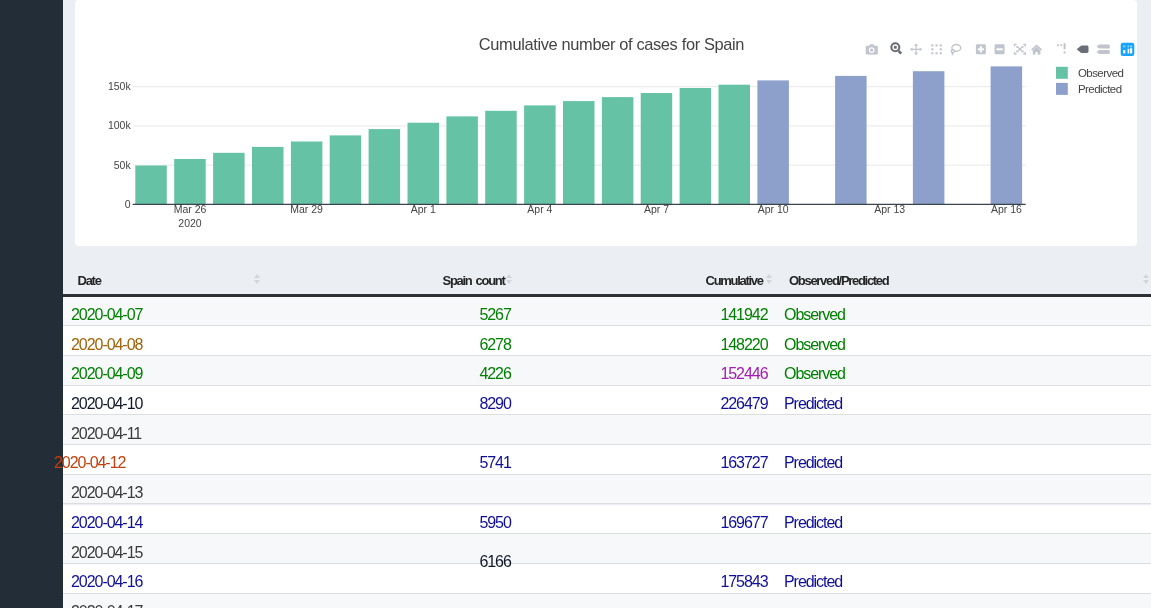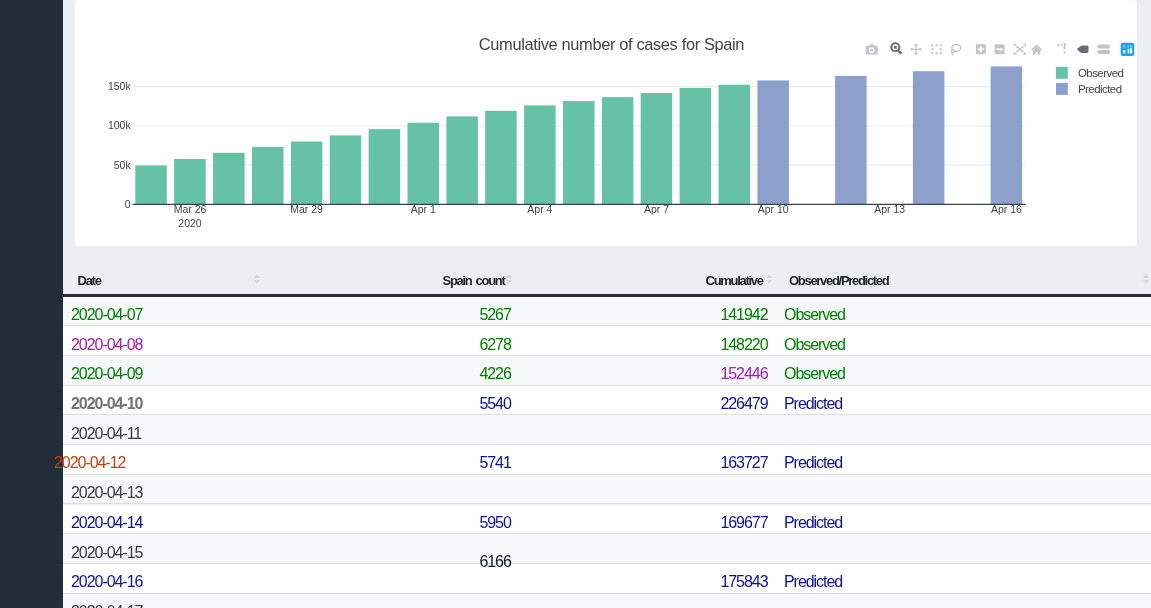--- a/index.html
+++ b/index.html
@@ -141,32 +141,32 @@
 <div style="position:absolute;left:1142.7px;top:274.0px;width:0;height:0;border-left:3.8px solid transparent;border-right:3.8px solid transparent;border-bottom:4.8px solid #d2d6dc;"></div>
 <div style="position:absolute;left:1142.7px;top:280.2px;width:0;height:0;border-left:3.8px solid transparent;border-right:3.8px solid transparent;border-top:4.8px solid #d2d6dc;"></div>
 <div style="position:absolute;left:63px;top:294.3px;width:1088px;height:2.3px;background:#2c3036;"></div>
 
 <div style="position:absolute;left:63px;top:296.6px;width:1088px;height:29.70px;background:#f7f8f9;border-bottom:1px solid #dcdee1;box-sizing:border-box;"></div>
 <div class="ct" style="left:71px;top:305.9px;color:#008000;">2020-04-07</div>
 <div class="ct r" style="left:380px;width:130.8px;top:305.9px;color:#008000;">5267</div>
 <div class="ct r" style="left:637px;width:130.5px;top:305.9px;color:#008000;">141942</div>
 <div class="ct" style="left:784px;top:305.9px;color:#008000;">Observed</div>
 <div style="position:absolute;left:63px;top:326.3px;width:1088px;height:29.70px;background:#ffffff;border-bottom:1px solid #dcdee1;box-sizing:border-box;"></div>
-<div class="ct" style="left:71px;top:335.6px;color:#a21caf;">2020-04-08</div>
+<div class="ct" style="left:71px;top:335.6px;color:#a16207;">2020-04-08</div>
 <div class="ct r" style="left:380px;width:130.8px;top:335.6px;color:#008000;">6278</div>
 <div class="ct r" style="left:637px;width:130.5px;top:335.6px;color:#008000;">148220</div>
 <div class="ct" style="left:784px;top:335.6px;color:#008000;">Observed</div>
 <div style="position:absolute;left:63px;top:356.0px;width:1088px;height:29.70px;background:#f7f8f9;border-bottom:1px solid #dcdee1;box-sizing:border-box;"></div>
 <div class="ct" style="left:71px;top:365.3px;color:#008000;">2020-04-09</div>
 <div class="ct r" style="left:380px;width:130.8px;top:365.3px;color:#008000;">4226</div>
 <div class="ct r" style="left:637px;width:130.5px;top:365.3px;color:#a21caf;">152446</div>
 <div class="ct" style="left:784px;top:365.3px;color:#008000;">Observed</div>
 <div style="position:absolute;left:63px;top:385.7px;width:1088px;height:29.70px;background:#ffffff;border-bottom:1px solid #dcdee1;box-sizing:border-box;"></div>
-<div class="ct" style="left:71px;top:395.0px;color:#737373;font-weight:bold;">2020-04-10</div>
-<div class="ct r" style="left:380px;width:130.8px;top:395.0px;color:#0f0f99;">5540</div>
+<div class="ct" style="left:71px;top:395.0px;color:#0f172a;">2020-04-10</div>
+<div class="ct r" style="left:380px;width:130.8px;top:395.0px;color:#0f0f99;">8290</div>
 <div class="ct r" style="left:637px;width:130.5px;top:395.0px;color:#0f0f99;">226479</div>
 <div class="ct" style="left:784px;top:395.0px;color:#0f0f99;">Predicted</div>
 <div style="position:absolute;left:63px;top:415.4px;width:1088px;height:29.70px;background:#f7f8f9;border-bottom:1px solid #dcdee1;box-sizing:border-box;"></div>
 <div class="ct" style="left:71px;top:424.7px;color:#3b3b3b;">2020-04-11</div>
 <div class="ct r" style="left:380px;width:130.8px;top:424.7px;color:#3b3b3b;"></div>
 <div class="ct r" style="left:637px;width:130.5px;top:424.7px;color:#3b3b3b;"></div>
 <div class="ct" style="left:784px;top:424.7px;color:#3b3b3b;"></div>
 <div style="position:absolute;left:63px;top:445.1px;width:1088px;height:29.70px;background:#ffffff;border-bottom:1px solid #dcdee1;box-sizing:border-box;"></div>
 <div class="ct" style="left:54px;top:454.4px;color:#c2410c;">2020-04-12</div>
 <div class="ct r" style="left:380px;width:130.8px;top:454.4px;color:#0f0f99;">5741</div>

